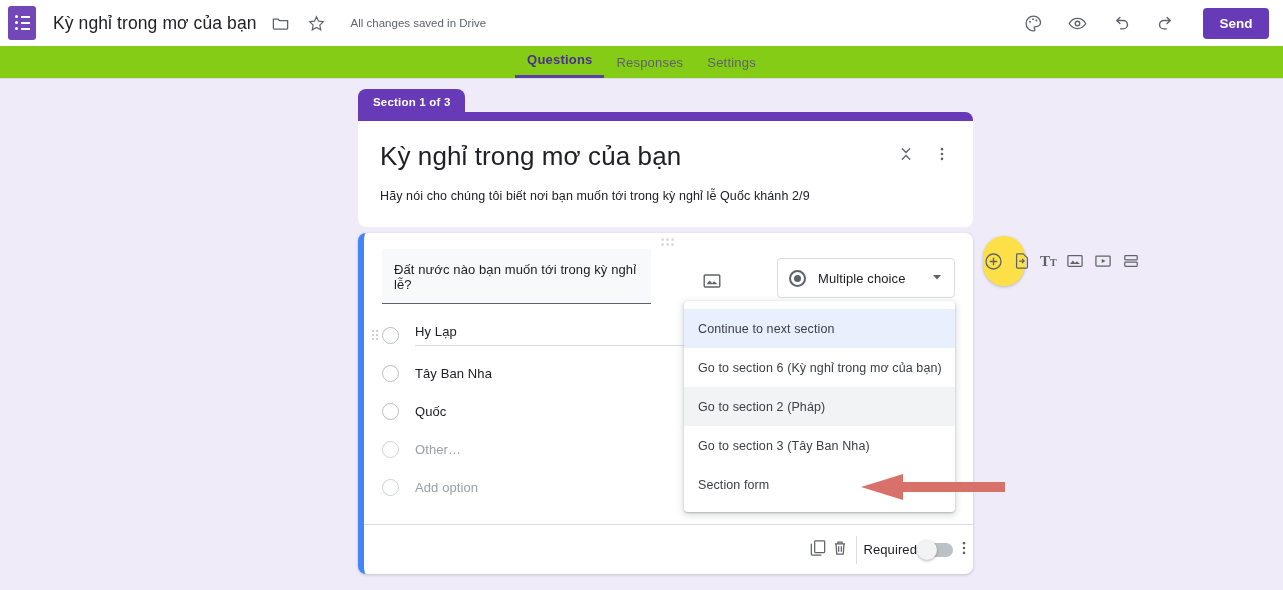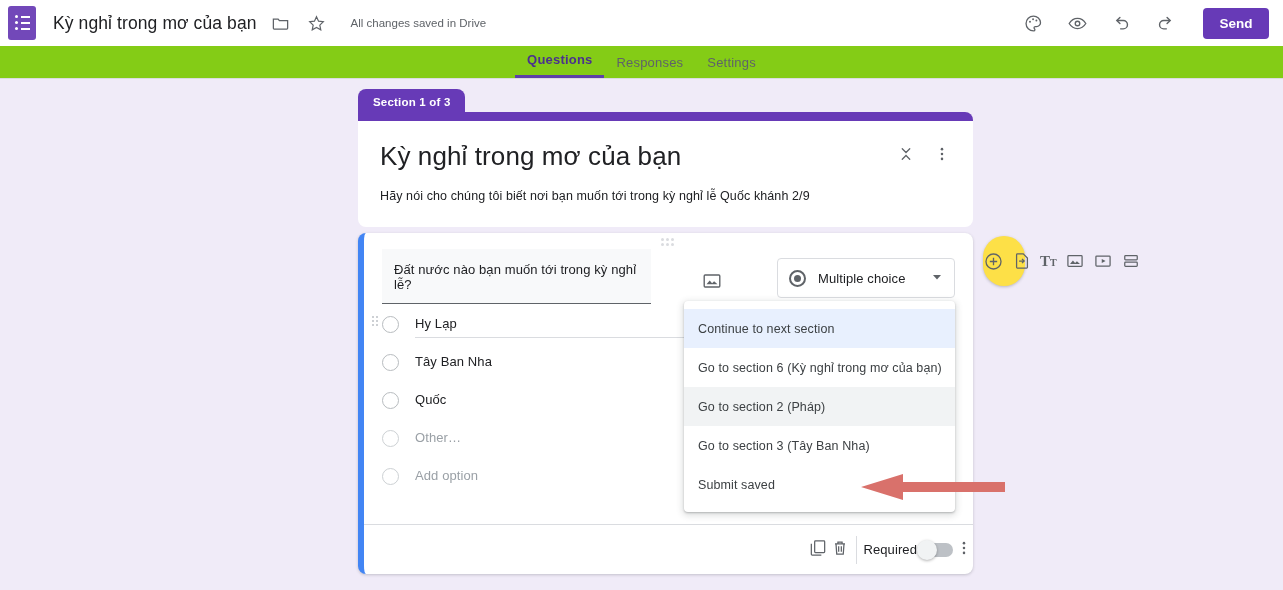--- a/index.html
+++ b/index.html
@@ -178,21 +178,21 @@
     content: ""; position: absolute; left: 3px; top: 3px;
     width: 7px; height: 7px; border-radius: 50%; background: #5f6368;
   }
   .radio-empty {
     width: 17px; height: 17px; border-radius: 50%;
     border: 1.5px solid #b8bcbf; flex: none;
   }
   .radio-empty.light { border-color: #cdd1d4; }
 
   .options { padding: 12px 18px 0 18px; }
-  .opt-row { display: flex; align-items: flex-start; height: 38px; position: relative; }
+  .opt-row { display: flex; align-items: center; height: 38px; position: relative; }
   .opt-drag {
     position: absolute; left: -10px;
     width: 9px; height: 10px;
     display: grid; grid-template-columns: repeat(2,3px); grid-template-rows: repeat(3,3px); gap: 1px;
   }
   .opt-drag i { width: 2px; height: 2px; border-radius: 50%; background: #bdc1c6; display: block; }
   .opt-label {
     flex: 1; font-size: 13px; color: #202124;
     margin-left: 16px; letter-spacing: .1px;
   }
@@ -471,21 +471,21 @@
         </svg>
       </div>
     </div>
   </div>
 
   <div class="dropdown">
     <div class="dd-item selected">Continue to next section</div>
     <div class="dd-item">Go to section 6 (Kỳ nghỉ trong mơ của bạn)</div>
     <div class="dd-item hovered">Go to section 2 (Pháp)</div>
     <div class="dd-item">Go to section 3 (Tây Ban Nha)</div>
-    <div class="dd-item">Submit saved</div>
+    <div class="dd-item">Section form</div>
   </div>
 
   <div class="side-toolbar">
     <div class="st-btn">
       <svg width="21" height="21" viewBox="0 0 24 24" fill="none" stroke="currentColor" stroke-width="1.5">
         <circle cx="12" cy="12" r="8.6"></circle>
           <path d="M12 7.8v8.4M7.8 12h8.4"></path>
       </svg>
     </div>
     <div class="st-btn">

